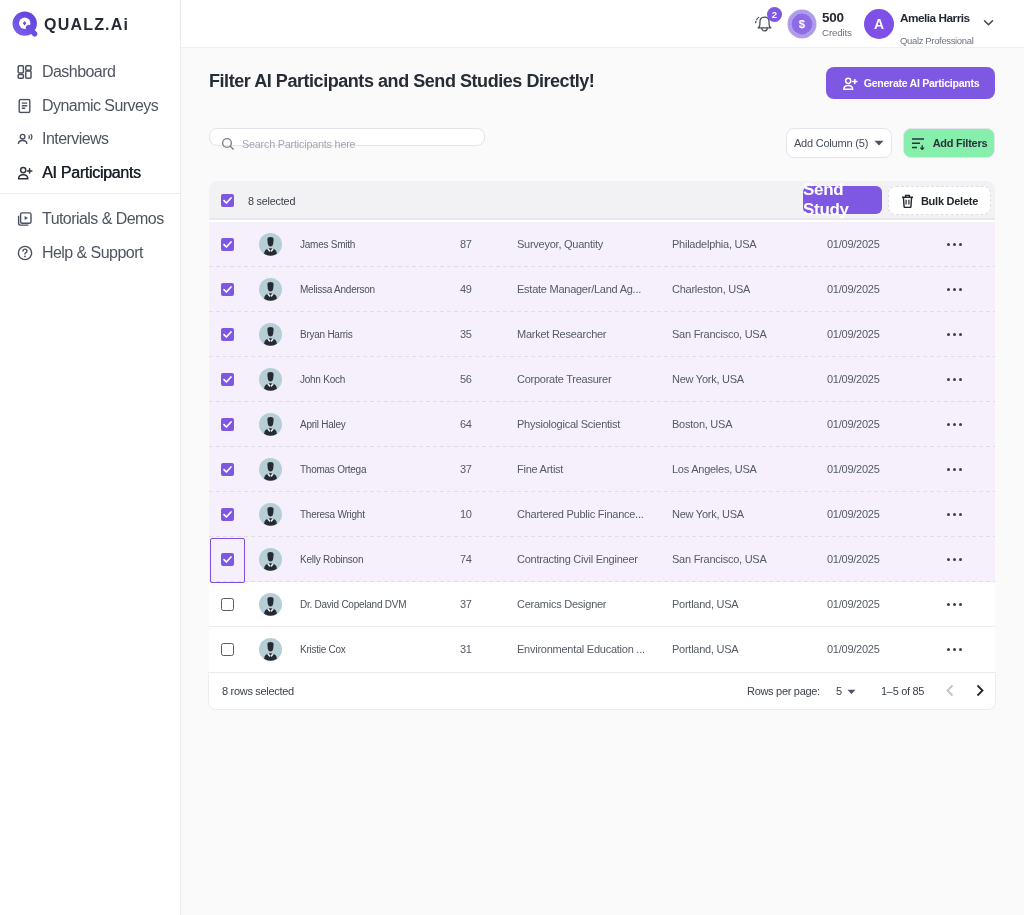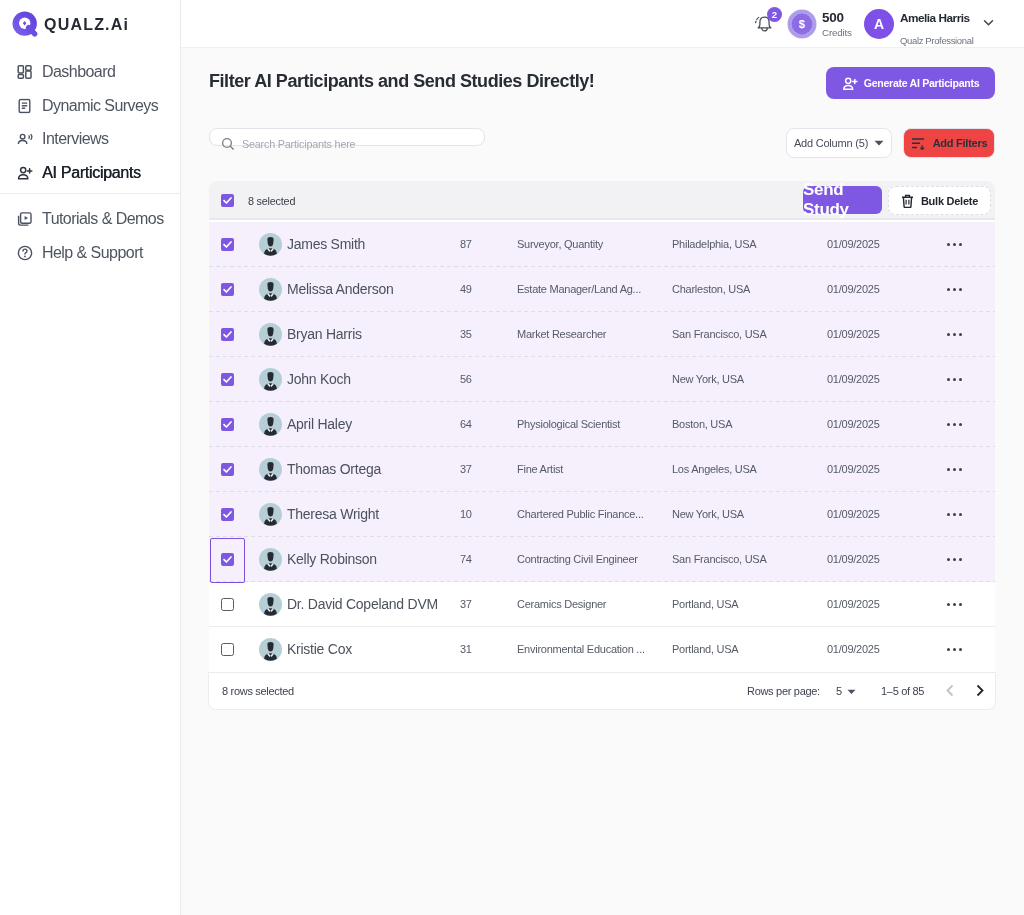--- a/index.html
+++ b/index.html
@@ -14,39 +14,39 @@
 #navdiv{position:absolute;left:0;top:193px;width:180px;border-top:1px solid #ececef;}
 
 #topbar{position:absolute;left:181px;top:0;width:843px;height:48px;background:#fff;border-bottom:1px solid #f0f0f2;}
 
 #h1{position:absolute;left:209px;top:70px;font-size:18px;font-weight:bold;color:#272c35;letter-spacing:-0.45px;line-height:22px;}
 .btn-purple{background:#7e57e2;color:#fff;border-radius:8px;display:flex;align-items:center;justify-content:center;font-weight:bold;}
 #gen-btn{position:absolute;left:826px;top:67px;width:169px;height:32px;font-size:10.6px;letter-spacing:-0.3px;gap:6px;}
 #search{position:absolute;left:209px;top:128px;width:276px;height:18px;background:#fff;border:1px solid #e3e3ea;border-radius:8px;}
 #search .ph{position:absolute;left:32px;top:9px;font-size:10.8px;letter-spacing:-0.2px;color:#a2a8b3;}
 #addcol{position:absolute;left:786px;top:128px;width:106px;height:30px;background:#fff;border:1px solid #e4e4ec;border-radius:8px;display:flex;align-items:center;justify-content:center;font-size:11px;letter-spacing:-0.2px;color:#454c58;gap:6px;}
-#addfil{position:absolute;left:903px;top:128px;width:92px;height:30px;background:#ef4444;border:1px solid #e4e4ec;border-radius:8px;display:flex;align-items:center;justify-content:center;font-size:11px;letter-spacing:-0.25px;font-weight:bold;color:#2b303b;gap:7px;}
+#addfil{position:absolute;left:903px;top:128px;width:92px;height:30px;background:#86efac;border:1px solid #e4e4ec;border-radius:8px;display:flex;align-items:center;justify-content:center;font-size:11px;letter-spacing:-0.25px;font-weight:bold;color:#2b303b;gap:7px;}
 
 #card{position:absolute;left:209px;top:181px;width:786px;height:528px;background:#fff;border:0;border-radius:8px;}
 #toolbar{position:absolute;left:0;top:0;width:786px;height:39px;background:#f2f2f4;border-radius:8px 8px 0 0;border-bottom:2px solid #e9e9ed;}
 #toolbar .lbl{position:absolute;left:39px;top:14px;font-size:10.8px;letter-spacing:-0.2px;color:#3a404b;}
 #sendstudy{position:absolute;left:594px;top:5px;width:79px;height:28px;border-radius:6px;font-size:17px;letter-spacing:-0.3px;}
 #bulkdel{position:absolute;left:679px;top:5px;width:103px;height:29px;background:#fff;border:1px dashed #dedee8;border-radius:8px;display:flex;align-items:center;justify-content:center;font-size:11px;letter-spacing:-0.25px;font-weight:bold;color:#22262f;gap:7px;}
 .row{position:absolute;left:0;width:786px;height:45px;}
 .row.sel{background:#f5f0fb;}
 .row.unsel{background:#fff;}
 .row .sep{position:absolute;left:0;bottom:0;width:786px;height:1px;background:repeating-linear-gradient(90deg,#dddde3 0 4px,rgba(0,0,0,0) 4px 7px);}
 .row.unsel .sep{background:#ececee;}
 .cb{position:absolute;left:12px;top:16px;width:13px;height:13px;border-radius:2px;}
 .cb.on{background:#7e57e2;}
 .cb.off{background:#fff;border:1.7px solid #575d66;border-radius:2.5px;width:13px;height:13px;}
 .cb svg{position:absolute;left:1px;top:1px;}
 .av{position:absolute;left:50px;top:11px;}
 .cell{position:absolute;top:0;height:45px;line-height:45px;font-size:11px;letter-spacing:-0.25px;color:#555b66;white-space:nowrap;}
-.cname{left:78px;font-size:14px;color:#4c525c;}
+.cname{left:91px;font-size:10px;color:#4c525c;}
 .cage{left:251px;}
 .cocc{left:308px;}
 .cloc{left:463px;}
 .cdate{left:618px;}
 .dots{position:absolute;left:736px;top:21px;width:20px;height:3px;}
 .dots i{position:absolute;top:0;width:3.4px;height:3.4px;border-radius:50%;background:#3a3f48;}
 .dots i:nth-child(1){left:1.6px}.dots i:nth-child(2){left:7.6px}.dots i:nth-child(3){left:13.6px}
 #kellybox{position:absolute;left:0.5px;top:356.5px;width:35px;height:45px;border:1.3px solid #7d4fe0;border-radius:2px;}
 #footer{position:absolute;left:-1px;top:491px;width:788px;height:38px;background:#fff;border:1px solid #ededf0;border-top:1px solid #ebebee;border-radius:0 0 8px 8px;}
 #footer div{position:absolute;font-size:11px;letter-spacing:-0.3px;color:#3c4250;top:50%;transform:translateY(-50%);white-space:nowrap;}
@@ -277,20 +277,21 @@
         </div>
         <svg class="av" width="23" height="23" viewBox="0 0 23 23">
           <circle cx="11.5" cy="11.5" r="11.5" fill="#b6ced6"></circle>
           <path d="M8.4 6.4 q0-2.4 3.1-2.4 t3.1 2.4 l-0.4 4 q-0.4 3-2.7 3 t-2.7-3z" fill="#262b33"></path>
           <path d="M5.1 20.7 q0.4-5.5 6.4-5.5 t6.4 5.5 q-2.9 2-6.4 2 t-6.4-2z" fill="#262b33"></path>
           <path d="M9.2 15.1 l2.3 2.7 -1 1.3 -2.4-3z" fill="#eef2f4"></path>
           <path d="M13.8 15.1 l-2.3 2.7 1 1.3 2.4-3z" fill="#eef2f4"></path>
         </svg>
         <div class="cell cname">John Koch</div>
         <div class="cell cage">56</div>
+        <div class="cell cocc">Corporate Treasurer</div>
         <div class="cell cloc">New York, USA</div>
         <div class="cell cdate">01/09/2025</div>
         <div class="dots">
           <i></i>
           <i></i>
           <i></i>
         </div>
         <div class="sep"></div>
       </div>
       <div class="row sel" style="top:221px">

